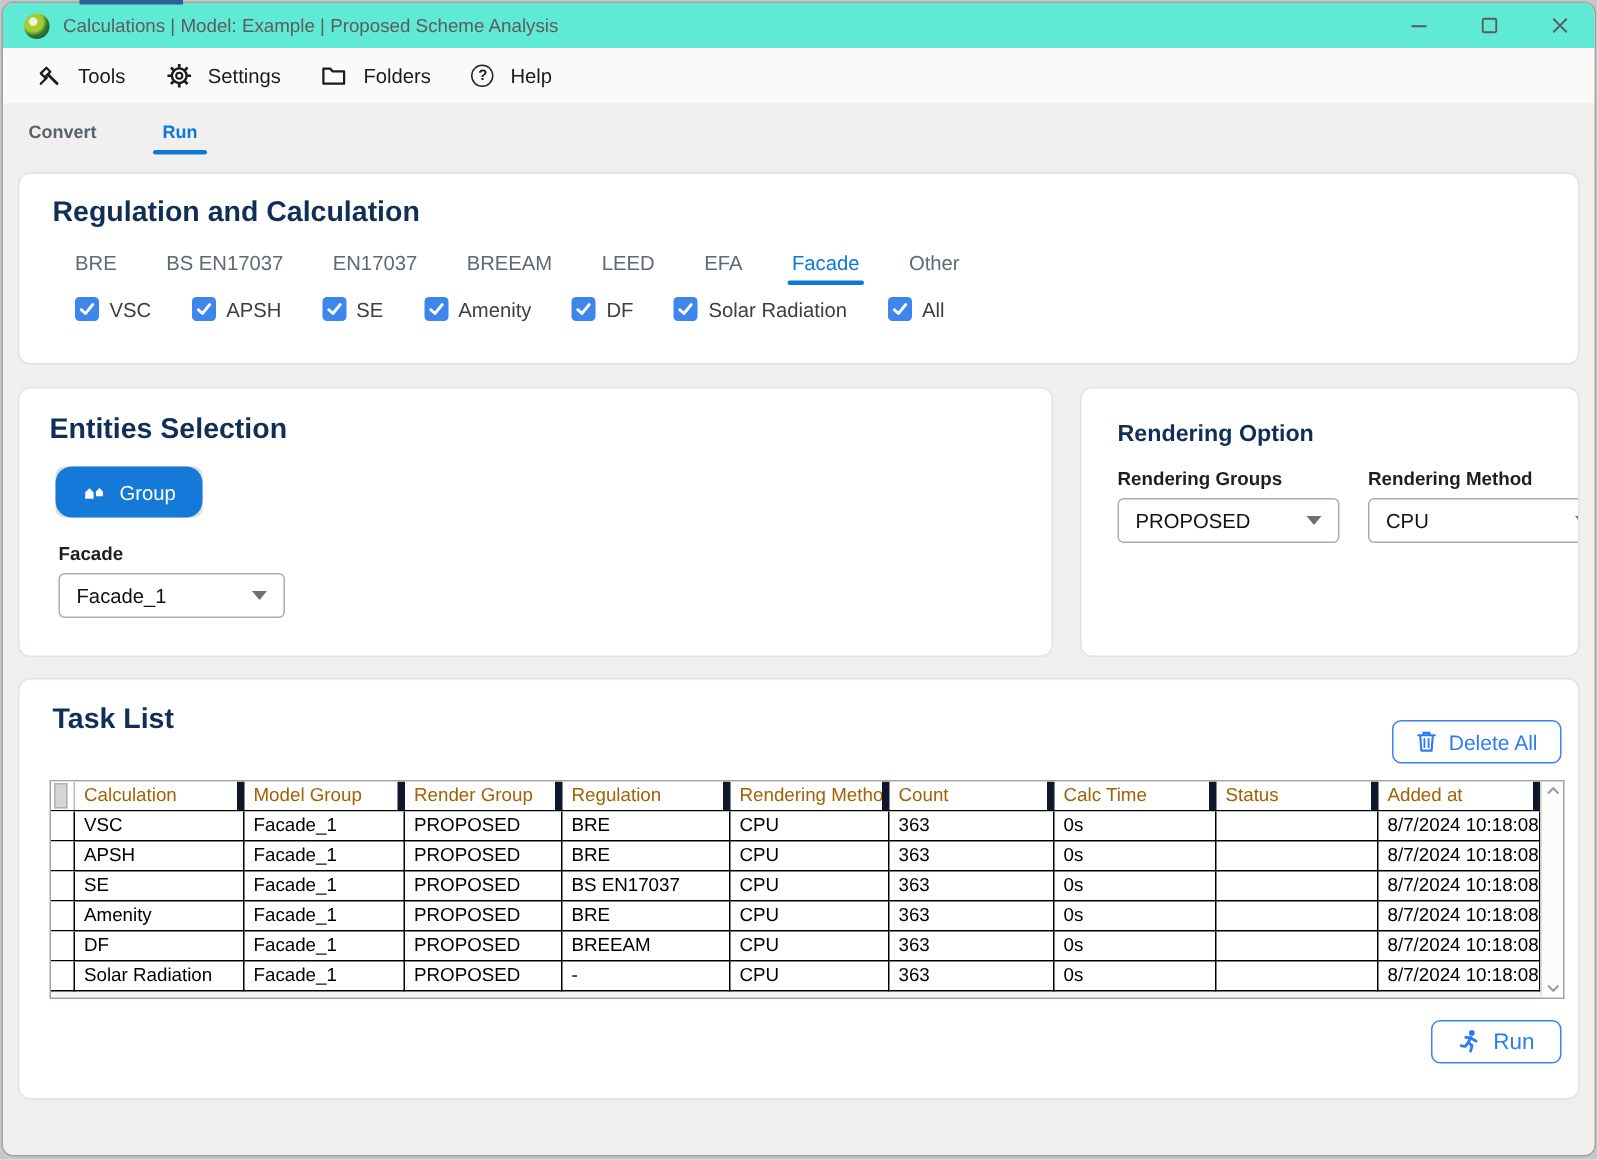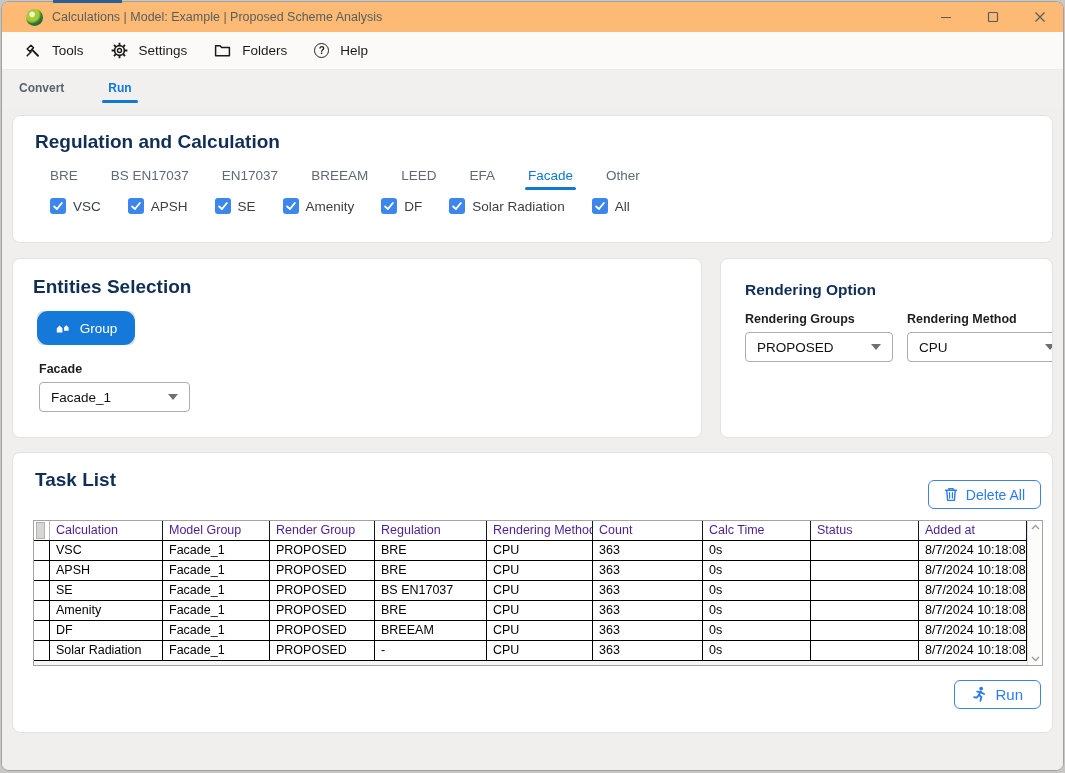--- a/index.html
+++ b/index.html
@@ -9,21 +9,21 @@
     background:#c9c7c6; position:relative; overflow:hidden;
     -webkit-font-smoothing:antialiased;
   }
   
   .win {
     position:absolute; left:1px; top:1px; width:1063px; height:770px;
     background:#f0efed; border:1px solid #a3a1a0; border-radius:8px;
     overflow:hidden;
   }
   .top-strip { position:absolute; left:53px; top:0; width:69px; height:3px; background:#2d5f97; z-index:60; }
-  .titlebar { height:30px; background:#fdba74; display:flex; align-items:center; padding-left:24px; }
+  .titlebar { height:30px; background:#5eead4; display:flex; align-items:center; padding-left:14px; }
   .logo {
     width:17px; height:17px; border-radius:50%;
     background: radial-gradient(circle at 36% 32%, #eef5da 0 14%, #a5cb2e 22% 42%, #2f7a3a 58%, #16401f 100%);
   }
   .title-text { margin-left:9px; font-size:12.5px; color:#5d5d5d; }
   .win-controls { margin-left:auto; display:flex; height:30px; }
   .wbtn { width:47px; height:30px; display:flex; align-items:center; justify-content:center; }
   .wbtn svg { display:block; }
   
   .toolbar { height:38px; background:#fbfaf9; display:flex; align-items:center; gap:27px; padding-left:22px; border-bottom:1px solid #ececea; }
@@ -55,39 +55,39 @@
   
   .toggle { display:inline-flex; background:#dcdcda; border-radius:6px; margin-top:13px; margin-left:4px; }
   .tgbtn { width:98px; height:34px; display:flex; align-items:center; justify-content:center; gap:8px; font-size:13.5px; color:#1e1e1e; border-radius:6px; cursor:default; }
   .tgbtn.active { background:#1579d9; color:#fff;border-radius:11px; }
   
   .field-label { font-size:12.5px; font-weight:bold; color:#1e1e1e; }
   .combo { height:30px; background:#fff; border:1px solid #acacac; border-radius:4px; display:flex; align-items:center; justify-content:space-between; padding:0 11px; font-size:13.5px; color:#111; cursor:default; }
   .combo .arrow { width:0; height:0; border-left:5px solid transparent; border-right:5px solid transparent; border-top:6px solid #6f6f6f; }
   .facade-group { margin-top:17px; margin-left:6px; }
   .facade-group .combo { width:151px; margin-top:6px; }
-  .rend-fields { display:flex; gap:14px; margin-top:13px; white-space:nowrap; }
+  .rend-fields { display:flex; gap:19px; margin-top:13px; white-space:nowrap; }
   .rgroup { flex:none; }
   .rgroup .combo { margin-top:6px; }
   .rgroup.g1, .rgroup.g1 .combo { width:148px; }
   .rgroup.g2, .rgroup.g2 .combo { width:160px; }
   
   .card4 { height:281px; padding:16px 22px; position:relative; }
   .btn-outline {
     display:inline-flex; align-items:center; gap:8px; height:29px; padding:0 15px;
     background:#fff; border:1px solid #3b82f0; border-radius:6px;
     color:#2d7bf2; font-size:14px; cursor:default;
   }
   .delete-all { position:absolute; top:27px; right:11px; }
   .run-btn { position:absolute; bottom:23px; right:11px; font-size:15px; padding:0 17px; }
   .tablewrap { position:absolute; left:20px; right:9px; top:67px; height:146px; border:1px solid #a5a3a1; background:#f6f5f4; overflow:hidden; }
   .tgrid { position:absolute; left:0; top:0; right:15px; }
   .trow { display:grid; grid-template-columns:16px 113px 107px 105px 112px 106px 110px 108px 108px 1fr; }
   .thead { height:20px; background:#fff; }
-  .th { font-size:12.5px; color:#4c1d95; padding:2px 0 0 6px; border-right:1px solid #0f172a; white-space:nowrap; overflow:hidden; }
+  .th { font-size:12.5px; color:#a16207; padding:2px 0 0 6px; border-right:5px solid #0f172a; white-space:nowrap; overflow:hidden; }
   .corner { border-right:1px solid #bdbbb9; background:#fff; position:relative; }
   .corner .grip { position:absolute; left:2px; top:1px; width:9px; height:17px; background:#d8d6d4; border:1px solid #b3b1af; }
   .brow { height:20px; background:#fff; }
   .brow > div { border-right:1px solid #000; border-bottom:1px solid #000; }
   .brow .rh { border-left:none; background:#fff; }
   .td { font-size:12.5px; color:#000; padding:2px 0 0 6px; white-space:nowrap; overflow:hidden; }
   .thead { border-bottom:1px solid #000; }
   .vscroll { position:absolute; right:0; top:0; width:15px; height:100%; background:#fcfcfb; border-left:1px solid #e2e0de; display:flex; flex-direction:column; justify-content:space-between; align-items:center; padding:3px 0; }
   .vscroll svg { display:block; }
   .below-gap { height:40px; }

